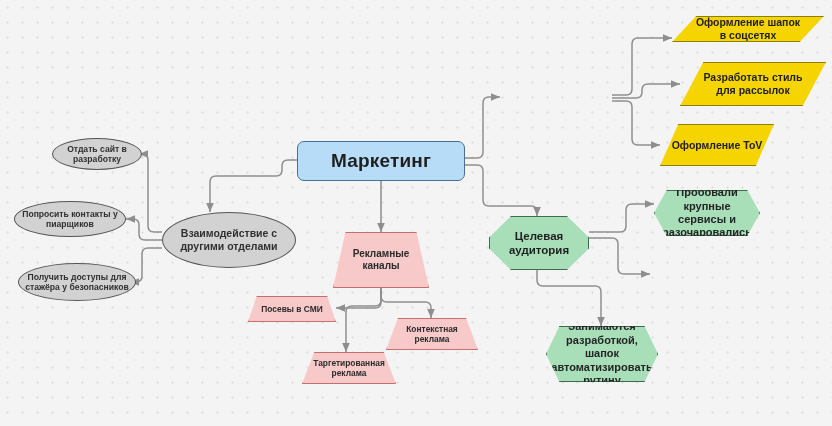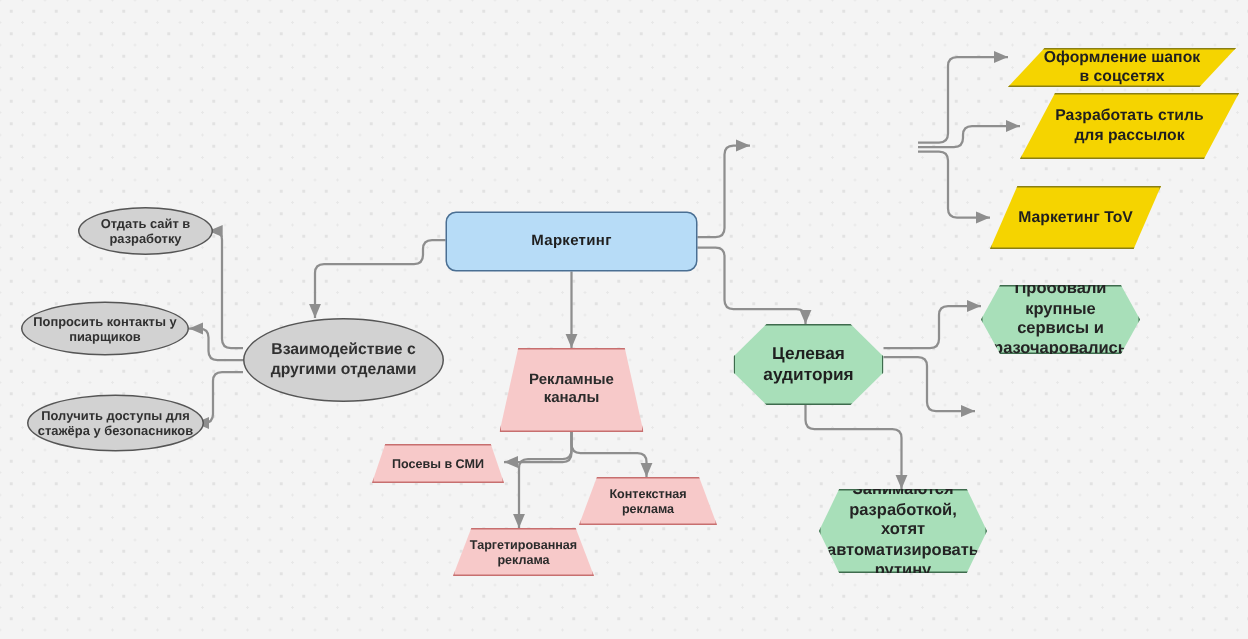--- a/index.html
+++ b/index.html
@@ -48,21 +48,21 @@
     padding: 0 4px;
     box-sizing: border-box;
     white-space: pre-line;
   }
 
   
   .shape-root {
     background: #b7dcf7;
     border: 1.6px solid #4a6f93;
     border-radius: 7px;
-    font-size: 10px;
+    font-size: 19px;
     font-weight: 700;
     letter-spacing: .2px;
     align-items: center;
   }
 
   
   .shape-para {
     background: #f5d400;
     border: 1.5px solid #8a7f12;
     font-size: 10.5px;
@@ -161,30 +161,30 @@
       <path d="M 589 232 L 620 232 Q 626 232 626 226 L 626 210 Q 626 204 632 204 L 654 204"></path>
       <path d="M 589 238 L 612 238 Q 618 238 618 244 L 618 268 Q 618 274 624 274 L 650 274"></path>
       <path d="M 537 262 L 537 280 Q 537 286 543 286 L 595 286 Q 601 286 601 292 L 601 326"></path>
     </g>
   </svg>
 
   <div class="node shape-root" style="left:297px; top:141px; width:168px; height:40px;">
     <span class="node-label">Маркетинг</span>
   </div>
 
-  <div class="node shape-para para-clip" style="left:672px; top:32px; width:152px; height:26px;">
+  <div class="node shape-para para-clip" style="left:672px; top:16px; width:152px; height:26px;">
     <span class="node-label">Оформление шапок
 в соцсетях</span>
   </div>
   <div class="node shape-para para-clip" style="left:680px; top:62px; width:146px; height:44px;">
     <span class="node-label">Разработать стиль
 для рассылок</span>
   </div>
   <div class="node shape-para para-clip" style="left:660px; top:124px; width:114px; height:42px;">
-    <span class="node-label">Маркетинг ToV</span>
+    <span class="node-label">Оформление ToV</span>
   </div>
 
   <div class="node shape-ellipse big" style="left:162px; top:212px; width:134px; height:56px;">
     <span class="node-label">Взаимодействие с
 другими отделами</span>
   </div>
   <div class="node shape-ellipse" style="left:52px; top:138px; width:90px; height:32px;">
     <span class="node-label">Отдать сайт в
 разработку</span>
   </div>
@@ -219,18 +219,18 @@
   </div>
   <div class="node shape-hex" style="left:654px; top:190px; width:106px; height:46px;">
     <span class="node-label">Пробовали
 крупные
 сервисы и
 разочаровались</span>
   </div>
   <div class="node shape-hex" style="left:546px; top:326px; width:112px; height:56px;">
     <span class="node-label">Занимаются
 разработкой,
-хотят
+шапок
 автоматизировать
 рутину</span>
   </div>
 
 </div>
 
 </body></html>

